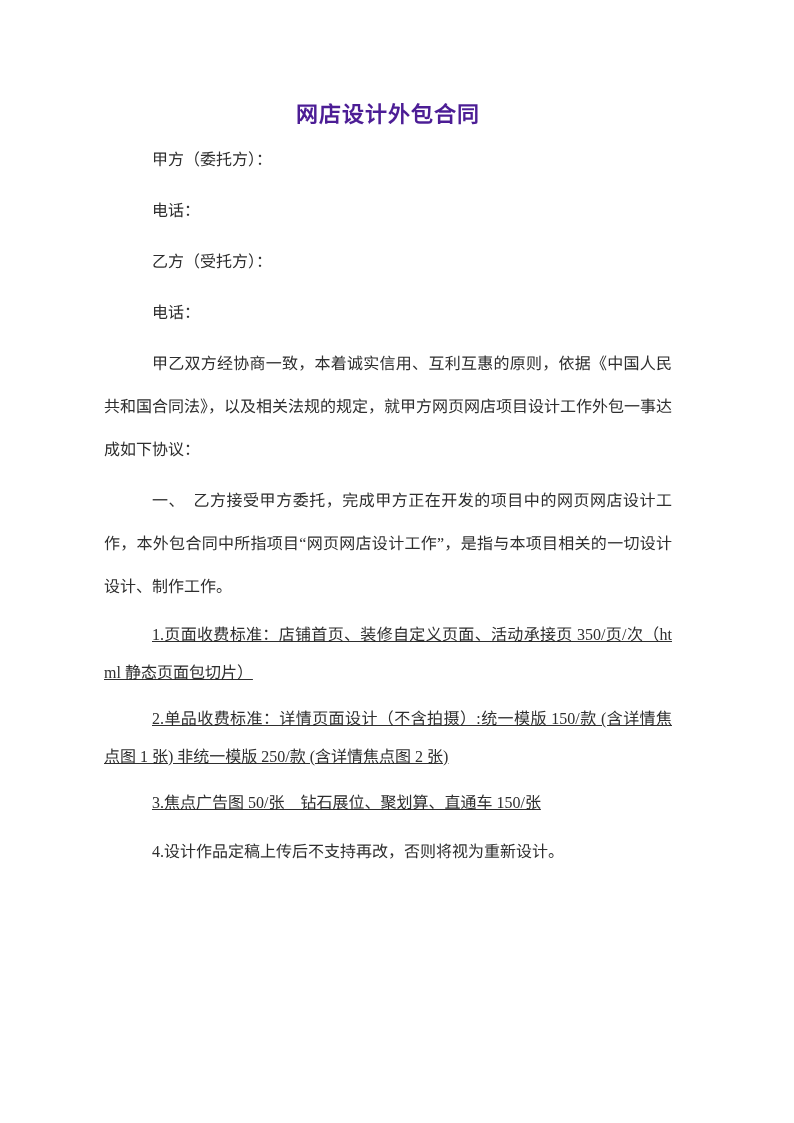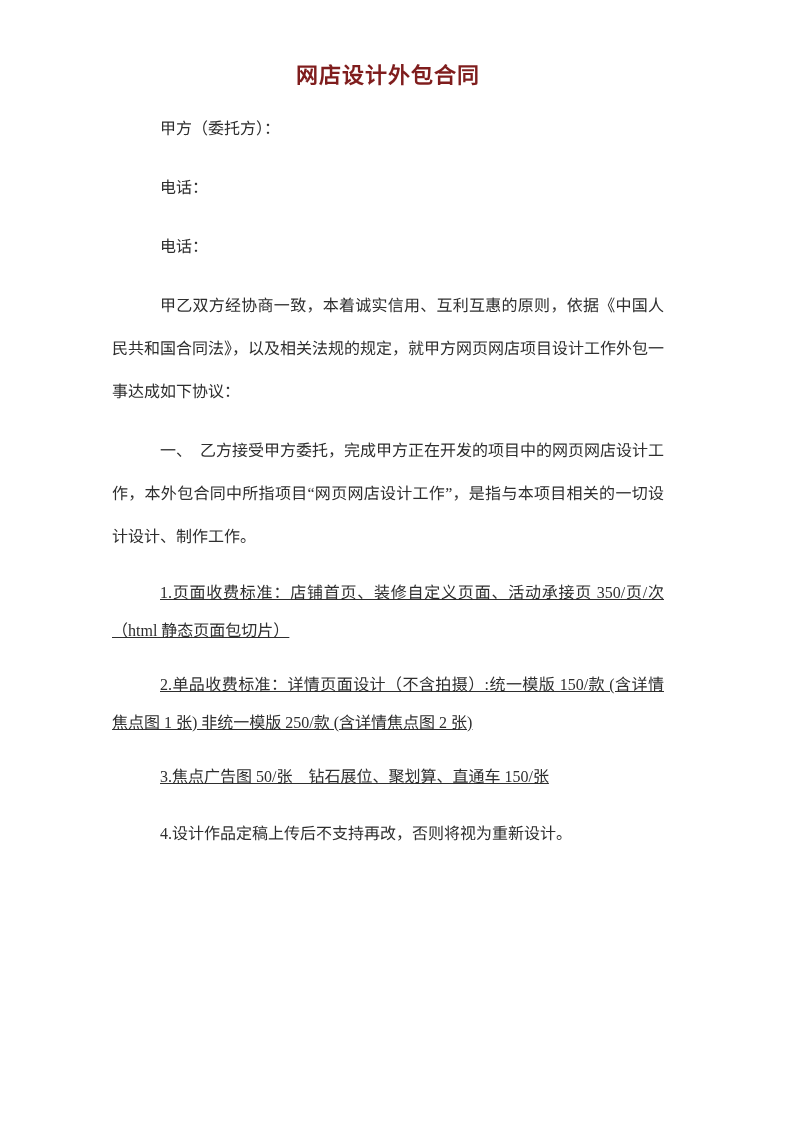--- a/index.html
+++ b/index.html
@@ -16,30 +16,30 @@
   }
   .page {
     box-sizing: border-box;
     width: 794px;
     height: 1123px;
     padding: 0 114px 0 96px;
     background: #ffffff;
   }
   .doc-title {
     margin: 0;
-    padding-top: 61px;
+    padding-top: 100px;
     font-size: 22px;
     line-height: 30px;
     font-weight: bold;
     text-align: center;
-    color: #7f1d1d;
+    color: #4c1d95;
     letter-spacing: 1px;
   }
   p.para {
-    margin: 16px;
+    margin: 8px;
     font-size: 16px;
     text-align: justify;
     text-justify: inter-ideograph;
     text-indent: 48px;
     word-break: break-all;
     color: #2e2e2e;
   }
   
   .cn { line-height: 43px; }
   
@@ -61,20 +61,21 @@
 <body>
 
 <div class="page">
 
   <h1 class="doc-title">网店设计外包合同</h1>
 
   <p class="para cn p1">甲方（委托方）：</p>
 
   <p class="para cn p2">电话：</p>
 
+  <p class="para cn p3">乙方（受托方）：</p>
 
   <p class="para cn p4">电话：</p>
 
   <p class="para cn p5">甲乙双方经协商一致，本着诚实信用、互利互惠的原则，依据《中国人民共和国合同法》，以及相关法规的规定，就甲方网页网店项目设计工作外包一事达成如下协议：</p>
 
   <p class="para cn p6">一、　乙方接受甲方委托，完成甲方正在开发的项目中的网页网店设计工作，本外包合同中所指项目“网页网店设计工作”，是指与本项目相关的一切设计设计、制作工作。</p>
 
 
   <p class="para mx p8">1.页面收费标准：店铺首页、装修自定义页面、活动承接页 350/页/次（html 静态页面包切片）</p>
 

